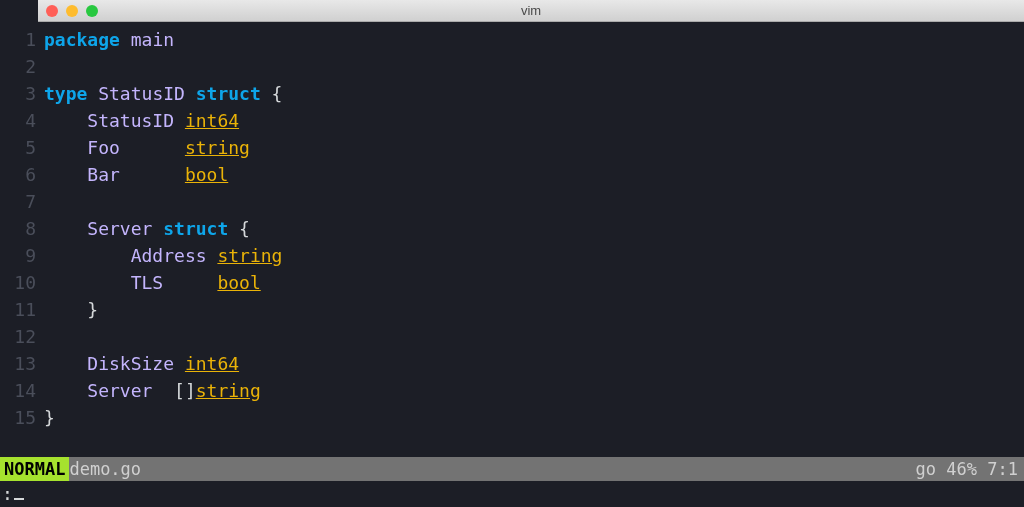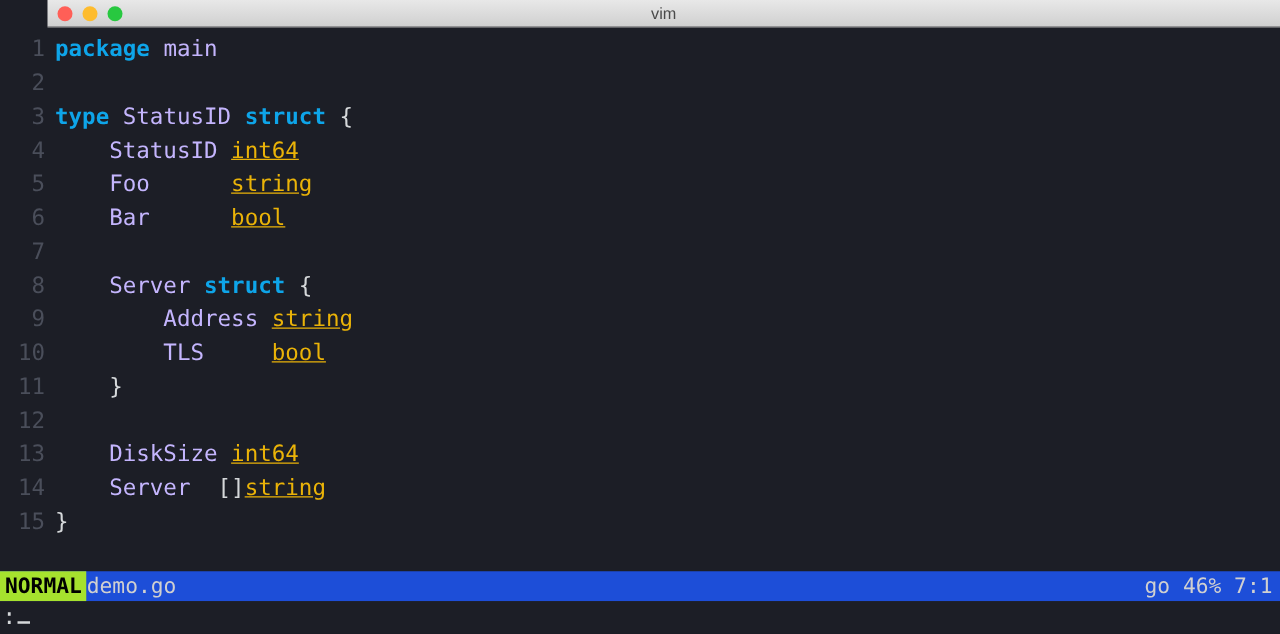--- a/index.html
+++ b/index.html
@@ -66,21 +66,21 @@
       user-select: none;
     }
     .code { }
     .kw { color: #0ea5e9; font-weight: bold; text-align: right; }
     .ident { color: #c4b5fd; }
     .type { color: #eab308; text-decoration: underline; }
     .punc { color: #d5d8da; }
     .statusline {
       height: 24px;
       line-height: 24px;
-      background: #1d4ed8;
+      background: #737373;
       display: flex;
       font-size: 17px;
     }
     .mode {
       background: #a6e22e;
       color: #000;
       font-weight: bold;
       padding: 0 4px;
     }
     .filename {

